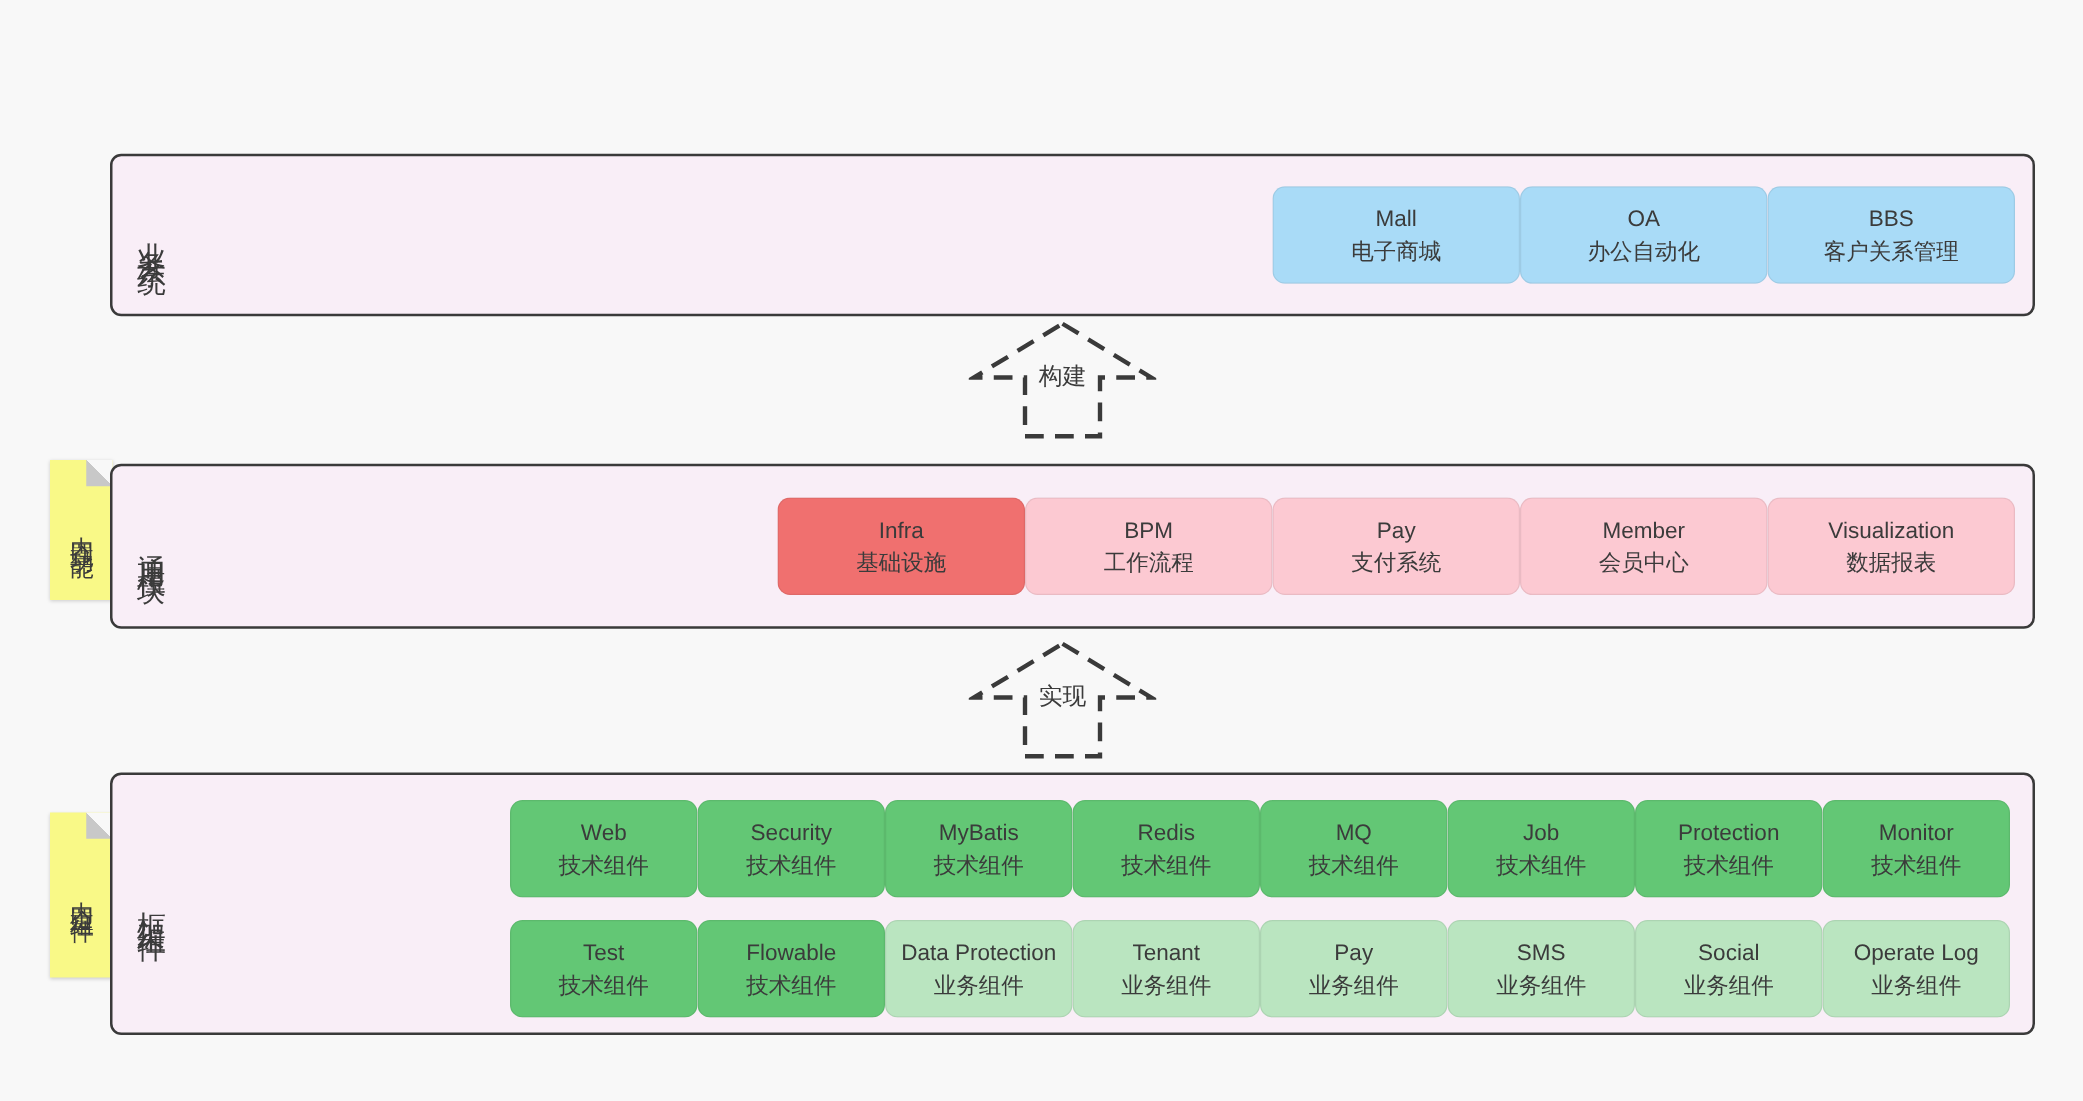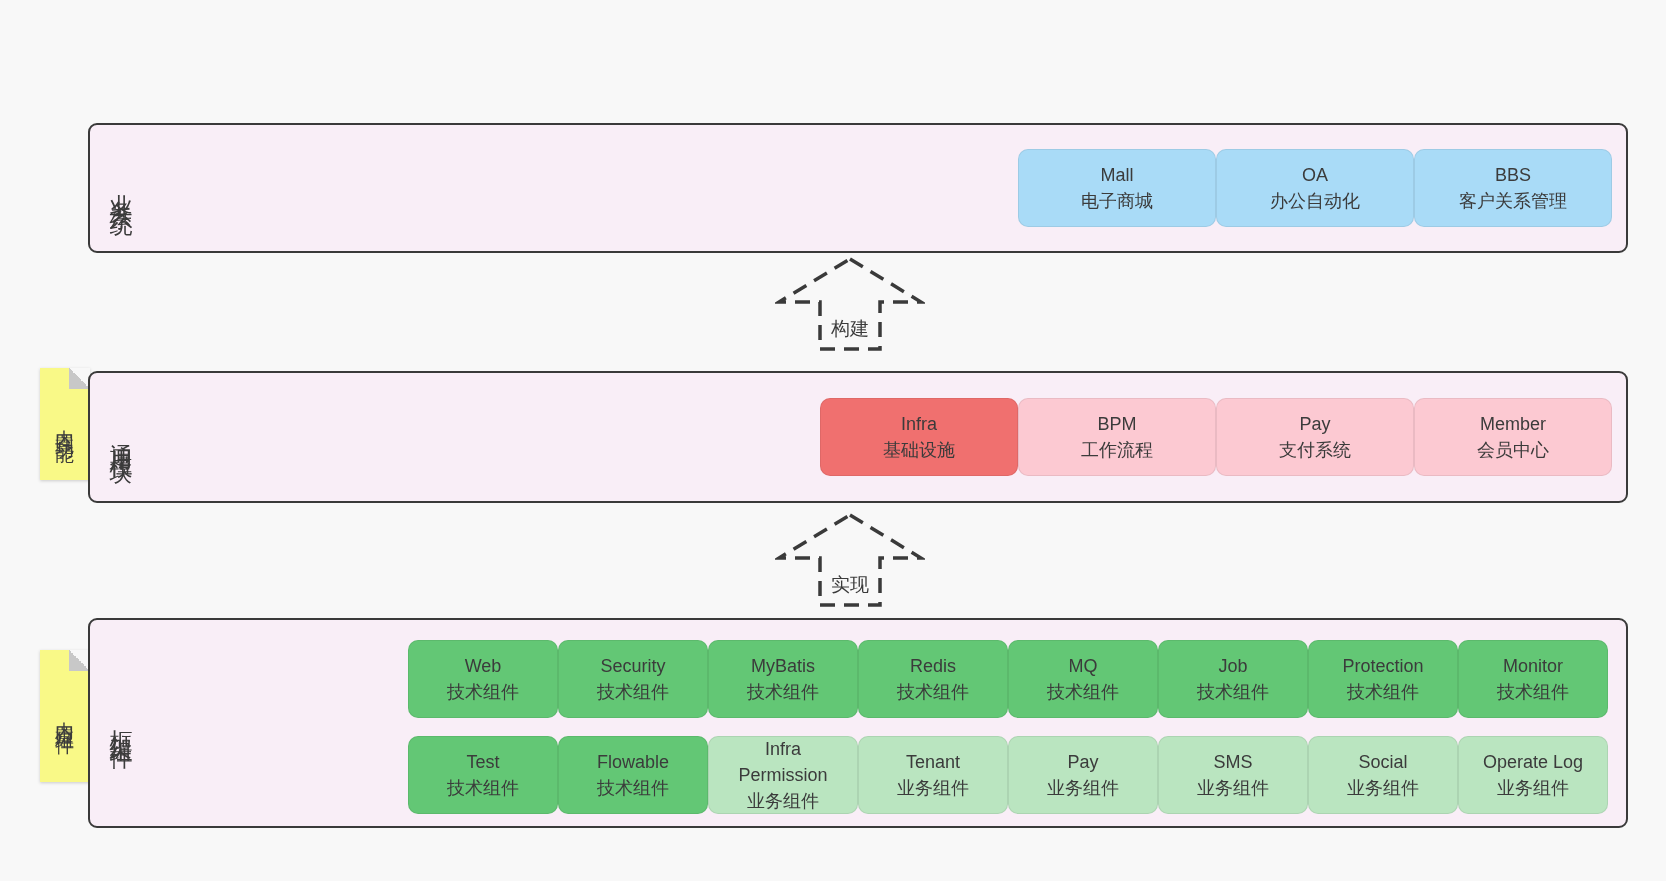--- a/index.html
+++ b/index.html
@@ -61,21 +61,21 @@
   .box.pink{background:var(--pink)}
   .box.green{background:var(--green)}
   .box.green-light{background:var(--green-light)}
   .arrow{position:absolute;width:150px;height:96px}
   .arrow-1{left:775px;top:256px}
   .arrow-2{left:775px;top:512px}
   .arrow-shape path{
     fill:none;stroke:var(--line);stroke-width:3.5;stroke-dasharray:15 9;
   }
   .arrow-label{
-    position:absolute;left:50%;top:60px;transform:translateX(-50%);
+    position:absolute;left:50%;top:32px;transform:translateX(-50%);
     background:var(--page-bg);font-size:19px;padding:0 3px;white-space:nowrap;
   }
 </style>
 </head>
 <body>
 
 <div class="canvas">
 
   <div class="note note-1">
     <span class="vtext">内置功能</span>
@@ -125,20 +125,24 @@
           <div class="box-desc">工作流程</div>
         </div>
         <div class="box pink">
           <div class="box-name">Pay</div>
           <div class="box-desc">支付系统</div>
         </div>
         <div class="box pink">
           <div class="box-name">Member</div>
           <div class="box-desc">会员中心</div>
         </div>
+        <div class="box pink">
+          <div class="box-name">Visualization</div>
+          <div class="box-desc">数据报表</div>
+        </div>
       </div>
   </section>
 
   <div class="arrow arrow-2">
     <svg class="arrow-shape" width="150" height="96" viewBox="0 0 150 96">
       <path d="M75 3 L146 46 L105 46 L105 93 L45 93 L45 46 L4 46 Z"></path>
     </svg>
     <span class="arrow-label">实现</span>
   </div>
 
@@ -184,21 +188,21 @@
       <div class="boxes">
           <div class="box green">
             <div class="box-name">Test</div>
             <div class="box-desc">技术组件</div>
           </div>
           <div class="box green">
             <div class="box-name">Flowable</div>
             <div class="box-desc">技术组件</div>
           </div>
           <div class="box green-light">
-            <div class="box-name">Infra Permission</div>
+            <div class="box-name">Data Protection</div>
             <div class="box-desc">业务组件</div>
           </div>
           <div class="box green-light">
             <div class="box-name">Tenant</div>
             <div class="box-desc">业务组件</div>
           </div>
           <div class="box green-light">
             <div class="box-name">Pay</div>
             <div class="box-desc">业务组件</div>
           </div>

